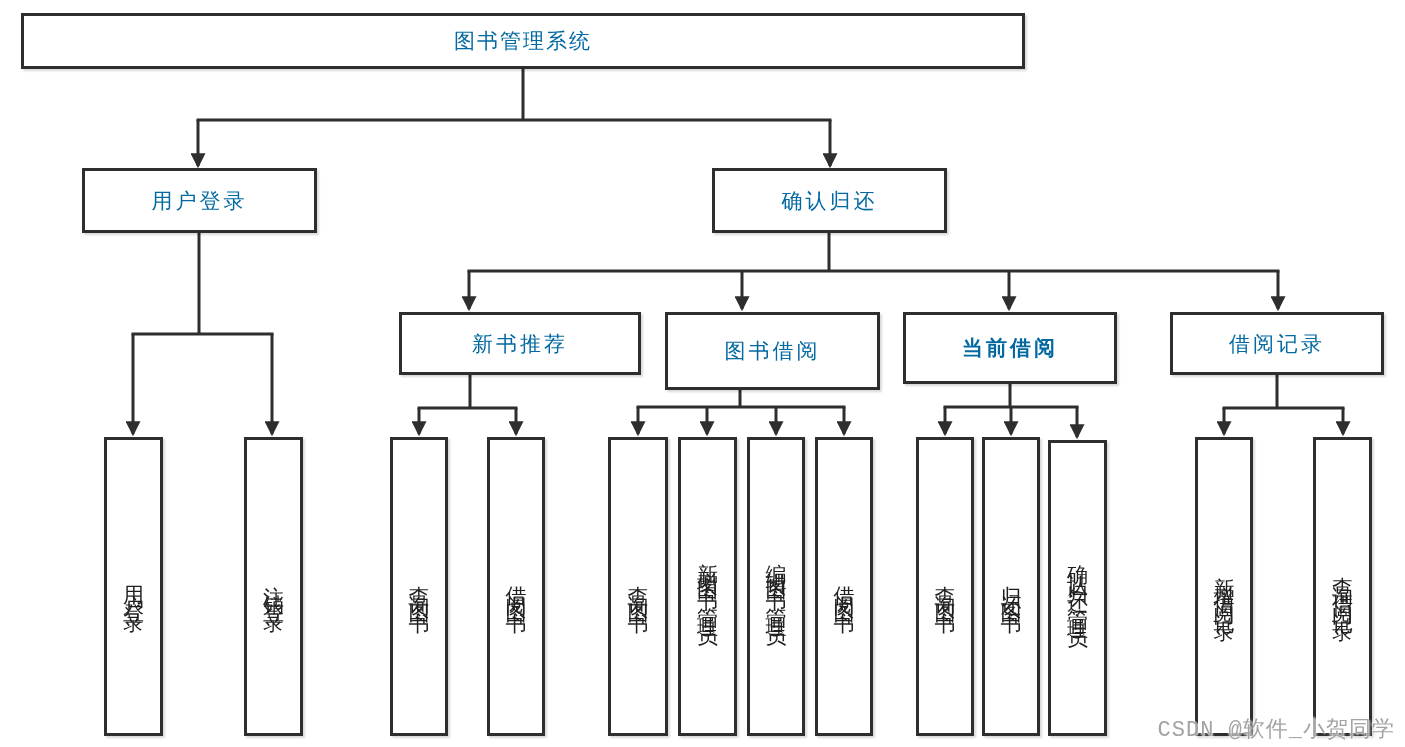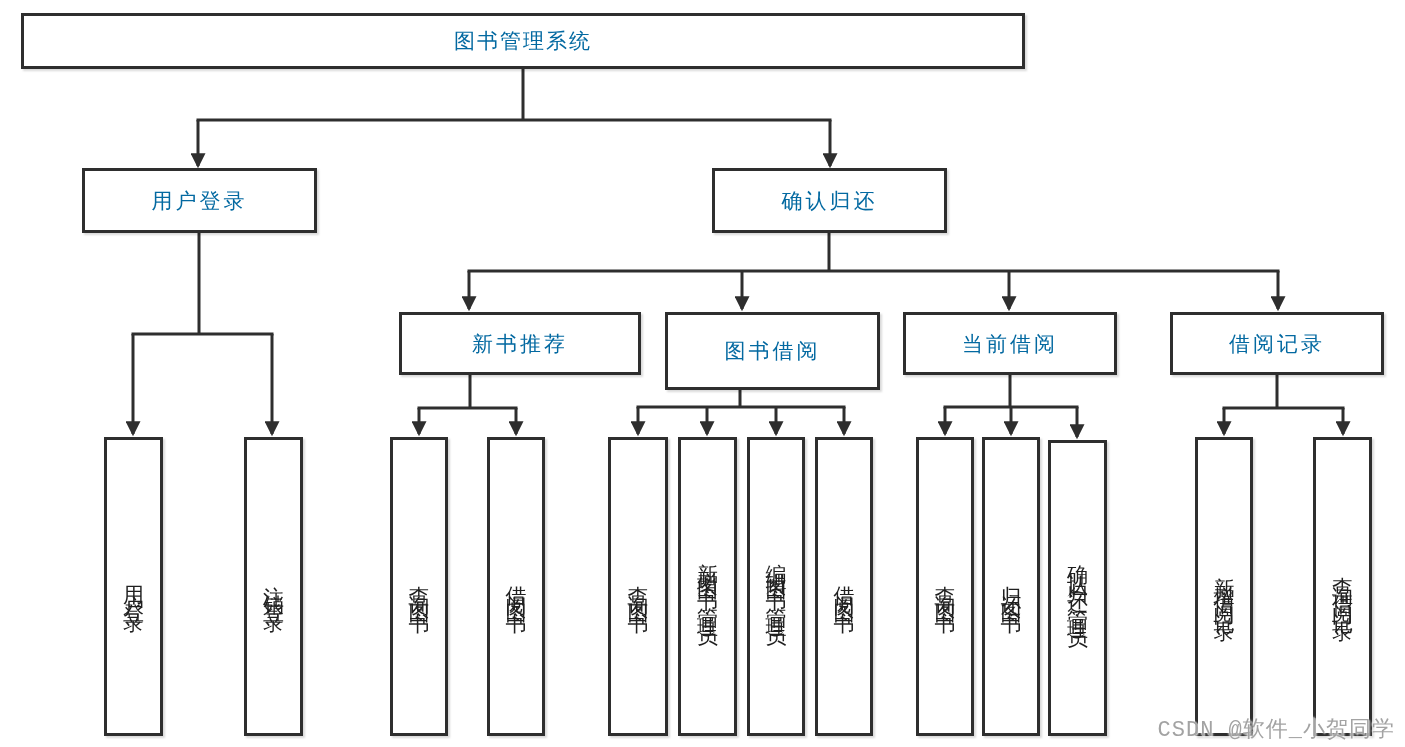--- a/index.html
+++ b/index.html
@@ -110,21 +110,21 @@
   <div class="node" style="left:712px;top:168px;width:235px;height:65px;">
     <span>确认归还</span>
   </div>
 
   <div class="node" style="left:363px;top:312px;width:242px;height:63px;margin-left:36px;">
     <span>新书推荐</span>
   </div>
   <div class="node" style="left:633px;top:312px;width:215px;height:78px;margin-left:32px;">
     <span>图书借阅</span>
   </div>
-  <div class="node" style="left:903px;top:312px;width:214px;height:63px;">
+  <div class="node" style="left:903px;top:312px;width:214px;height:72px;font-weight:bold;">
     <span>当前借阅</span>
   </div>
   <div class="node" style="left:1170px;top:312px;width:214px;height:63px;">
     <span>借阅记录</span>
   </div>
 
   <div class="leaf" style="left:104px;top:437px;width:59px;height:299px;">
     <span>用户登录</span>
   </div>
   <div class="leaf" style="left:244px;top:437px;width:59px;height:299px;">

